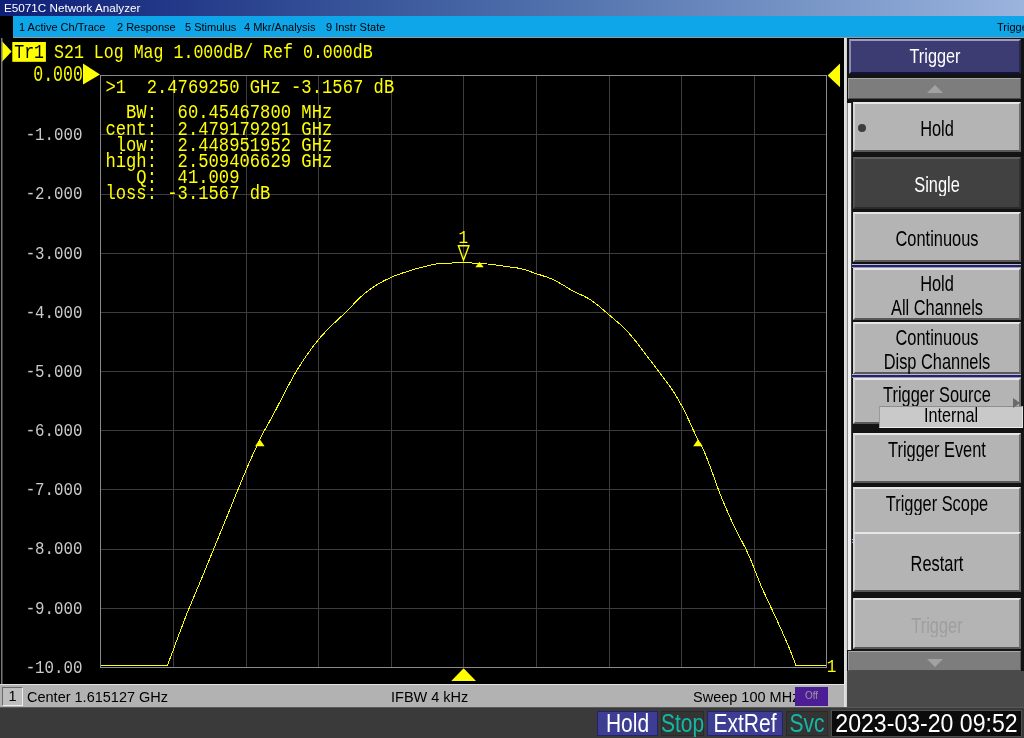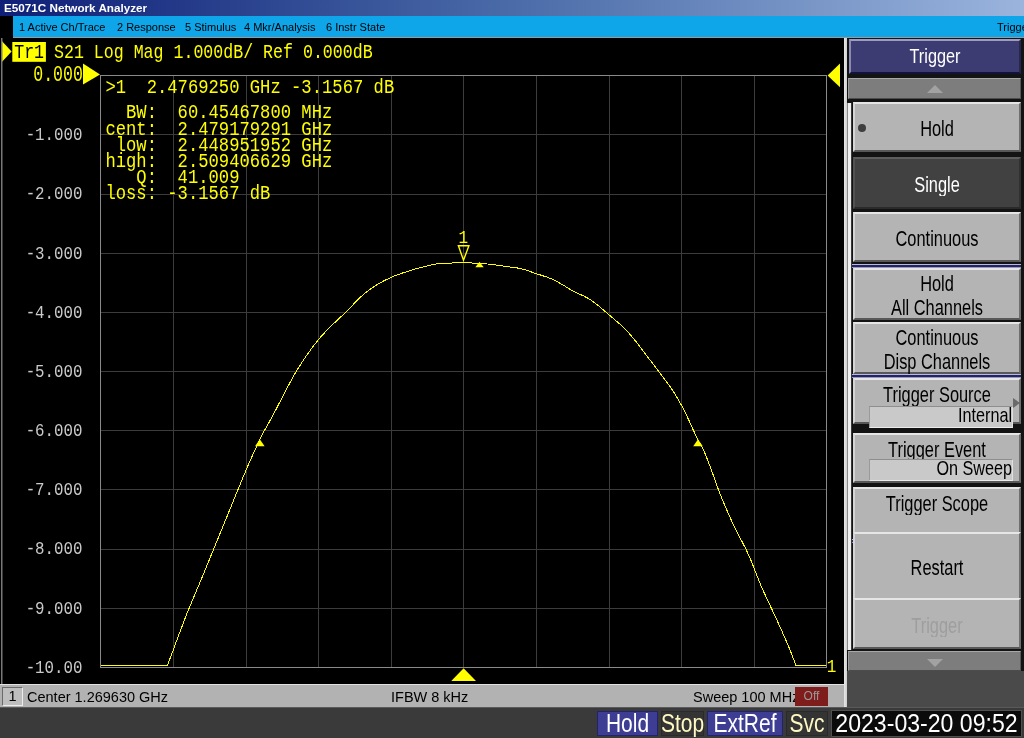--- a/index.html
+++ b/index.html
@@ -1,53 +1,53 @@
 <!DOCTYPE html>
 <html><head><meta charset="utf-8"><style>
 *{margin:0;padding:0;box-sizing:border-box}
 html,body{width:1024px;height:738px;overflow:hidden;background:#000;font-family:"Liberation Sans",sans-serif}
-#titlebar{position:absolute;left:0;top:0;width:1024px;height:16px;background:linear-gradient(to right,#0f1f78,#4a6ba8 50%,#9ab4dd);color:#fff;font-size:11.7px;font-weight:bold;line-height:16px;padding-left:4px}
+#titlebar{position:absolute;left:0;top:0;width:1024px;height:16px;background:linear-gradient(to right,#0f1f78,#4a6ba8 50%,#9ab4dd);color:#fff;font-size:11.7px;font-weight:normal;line-height:16px;padding-left:4px}
 #menubar{position:absolute;left:13px;top:16px;width:1024px;height:22px;background:#0ea5e9;color:#000;font-size:11px;line-height:23px;border-bottom:1px solid #9a9a9a}
 #menubar span{position:absolute;top:0}
 #main{position:absolute;left:0;top:38px;width:845px;height:669px;background:#000}
 #statusbar{position:absolute;left:0;top:684px;width:844px;height:23px;background:#b2b2b2;border-top:1px solid #e2e2e2;font-size:14.5px;color:#000}
 #statusbar .t{position:absolute;top:4px}
 #chanbox{position:absolute;left:2px;top:2px;width:21px;height:19px;background:#bebebe;border-top:1px solid #6a6a6a;border-left:1px solid #6a6a6a;border-bottom:1px solid #ececec;border-right:1px solid #ececec;text-align:center;line-height:17px;font-size:14.5px}
-#offbox{position:absolute;left:795px;top:2px;width:33px;height:19px;background:#7f1d1d;color:#9a9a9a;text-align:center;line-height:18px;font-size:12px}
+#offbox{position:absolute;left:795px;top:2px;width:33px;height:19px;background:#4c1d95;color:#9a9a9a;text-align:center;line-height:18px;font-size:10px}
 #sidebar{position:absolute;left:844px;top:38px;width:180px;height:669px;background:#131313}
 #edgeline{position:absolute;left:844px;top:38px;width:3px;height:669px;background:linear-gradient(to right,#e8e8e8,#cfcfcf);z-index:5}
 .shead{position:absolute;left:849px;width:172px;height:35px;background:#3c3c72;border-top:2px solid #9c9cc4;border-left:2px solid #8a8ab2;border-bottom:2px solid #12123a;border-right:2px solid #26264e;color:#fff;display:flex;align-items:center;justify-content:center;font-size:16.3px}
 .arrowrow{position:absolute;left:848px;width:173px;height:21px;background:#7d7d7d;border-top:1px solid #a8a8a8;border-left:1px solid #9a9a9a;border-bottom:1px solid #4c4c4c;border-right:1px solid #585858}
 .btn{position:absolute;left:853px;width:168px;background:#b4b4b4;border-top:2px solid #e6e6e6;border-left:2px solid #d4d4d4;border-bottom:2px solid #585858;border-right:2px solid #6e6e6e;color:#000;display:flex;align-items:center;justify-content:center;text-align:center;font-size:16.4px}
 .btn span{display:inline-block;transform:scale(1,1.3);position:relative;top:1.5px}
 .btn.dark{background:#414141;border-top:2px solid #5e5e5e;border-left:2px solid #525252;border-bottom:2px solid #2a2a2a;border-right:2px solid #303030;color:#fff}
 .btn.dis{color:#9e9e9e}
 .sep{position:absolute;left:849px;width:172px;height:4px;background:#23236a;border-top:1px solid #b9b9d8;border-bottom:1px solid #9a9ab8}
-.ibox{position:absolute;left:14px;width:144px;height:22px;background:#c9c9c9;border-top:1px solid #8e8e8e;border-left:1px solid #9a9a9a;border-bottom:1px solid #ececec;border-right:1px solid #e0e0e0;font-size:16.2px;display:flex;align-items:center;justify-content:flex-end}
+.ibox{position:absolute;left:24px;width:144px;height:22px;background:#c9c9c9;border-top:1px solid #8e8e8e;border-left:1px solid #9a9a9a;border-bottom:1px solid #ececec;border-right:1px solid #e0e0e0;font-size:16.2px;display:flex;align-items:center;justify-content:center}
 .ibox span{display:inline-block;transform:scale(1,1.25);position:relative;top:-1.5px}
 .btn2{justify-content:flex-start;flex-direction:column}
 .lab2{margin-top:3px;display:inline-block;transform:scale(1,1.3);font-size:16.4px}
 #scrollstrip{position:absolute;left:847px;top:103px;width:5px;height:547px;background:#f0f0f0;border-left:1px solid #8a8a8a;border-right:1px solid #3a3a3a}
 #sbdark{position:absolute;left:844px;top:671px;width:180px;height:36px;background:#4a4a4a}
 #bottombar{position:absolute;left:0;top:707px;width:1024px;height:31px;background:#3a3a3a;border-top:1px solid #5a5a5a}
 .bbox{position:absolute;top:3px;height:25px;display:flex;align-items:center;justify-content:center;font-size:21px}
 .bbox span{display:inline-block;transform:scale(1,1.2)}
 .navy{background:#3d3d94;color:#fff;border:1px solid #23236a}
-.gry{background:#343434;color:#fef9c3;border:1px solid #2a2a2a}
+.gry{background:#343434;color:#14b8a6;border:1px solid #2a2a2a}
 #datebox{position:absolute;left:831px;top:2px;width:191px;height:27px;background:#0b0b0b;border:1px solid #505050;color:#fff;display:flex;align-items:center;justify-content:center;font-size:23.1px}
 #datebox span{display:inline-block;transform:scale(1,1.15)}
 </style></head>
 <body>
 <div id="titlebar">E5071C Network Analyzer</div>
 <div id="menubar">
 <span style="left:6px">1 Active Ch/Trace</span>
 <span style="left:104px">2 Response</span>
 <span style="left:172px">5 Stimulus</span>
 <span style="left:231px">4 Mkr/Analysis</span>
-<span style="left:313px">6 Instr State</span>
+<span style="left:313px">9 Instr State</span>
 <span style="left:984px">Trigger</span>
 </div>
 <div id="main">
 <svg style="position:absolute;left:0;top:0" width="845" height="669" viewBox="0 38 845 669">
 <path d="M173.5 75.5V667.5 M246.5 75.5V667.5 M318.5 75.5V667.5 M391.5 75.5V667.5 M463.5 75.5V667.5 M536.5 75.5V667.5 M609.5 75.5V667.5 M681.5 75.5V667.5 M754.5 75.5V667.5 M100.5 134.5H826.5 M100.5 194.5H826.5 M100.5 253.5H826.5 M100.5 312.5H826.5 M100.5 371.5H826.5 M100.5 430.5H826.5 M100.5 489.5H826.5 M100.5 549.5H826.5 M100.5 608.5H826.5" stroke="#3c3c3c" fill="none" stroke-width="1" shape-rendering="crispEdges"></path>
 <rect x="100.5" y="75.5" width="726" height="592" stroke="#8a8a8a" fill="none" stroke-width="1" shape-rendering="crispEdges"></rect>
 <polyline points="100.8,665.5 167.5,665.5 170.1,658.3 172.8,651.2 175.4,644.0 178.0,637.0 180.8,629.7 183.5,622.5 186.2,615.4 189.0,608.5 191.4,602.7 193.8,597.0 196.2,591.3 198.6,585.7 201.0,580.0 203.5,574.0 206.0,567.9 208.5,561.7 211.0,555.6 213.5,549.5 216.0,543.4 218.5,537.3 221.0,531.2 223.5,525.1 226.0,519.0 228.4,513.1 230.8,507.2 233.2,501.2 235.6,495.3 238.0,489.5 240.4,483.7 242.8,477.9 245.2,472.2 247.6,466.5 250.0,461.0 252.9,454.5 255.8,448.1 258.6,441.9 261.5,436.0 264.1,431.0 266.8,426.4 269.4,421.7 272.0,417.0 274.4,412.5 276.8,407.9 279.2,403.2 281.6,398.6 284.0,394.0 286.4,389.4 288.9,384.7 291.3,380.1 293.8,375.6 296.2,371.5 299.1,366.8 302.0,362.3 304.9,357.9 307.9,353.6 310.8,349.6 313.7,345.7 316.6,341.9 319.5,338.4 322.4,335.1 325.3,332.0 328.1,329.0 331.0,326.2 333.9,323.4 336.8,320.7 339.6,318.0 342.5,315.3 345.4,312.5 348.3,309.6 351.3,306.5 354.2,303.5 357.2,300.5 360.1,297.5 363.1,294.8 366.1,292.3 369.0,290.0 371.9,288.0 374.8,286.1 377.6,284.4 380.5,282.7 383.4,281.1 386.2,279.7 389.1,278.3 392.0,277.0 394.9,275.8 397.7,274.7 400.6,273.7 403.4,272.7 406.3,271.8 409.1,270.9 412.0,270.0 414.6,269.2 417.2,268.5 419.8,267.8 422.4,267.1 425.0,266.5 427.6,265.9 430.2,265.2 432.8,264.6 435.4,264.1 438.0,263.8 440.8,263.6 443.6,263.4 446.4,263.2 449.2,263.1 452.0,263.0 454.9,262.9 457.8,262.9 460.6,262.8 463.5,262.8 466.3,262.8 469.2,262.9 472.0,263.0 474.6,263.1 477.1,263.2 479.7,263.4 482.3,263.6 484.9,263.8 487.4,264.0 490.0,264.2 492.5,264.5 495.0,264.8 497.5,265.2 500.0,265.5 502.5,265.9 505.0,266.3 507.5,266.6 510.0,267.0 512.5,267.3 515.0,267.6 517.5,268.0 520.0,268.5 522.8,269.1 525.5,269.9 528.2,270.8 531.0,271.8 533.8,272.8 536.5,273.7 539.2,274.6 542.0,275.5 544.8,276.4 547.5,277.3 550.2,278.4 553.0,279.5 555.7,280.8 558.4,282.3 561.1,283.9 563.9,285.5 566.6,287.2 569.3,288.9 572.0,290.4 574.6,291.7 577.1,293.0 579.7,294.2 582.3,295.4 584.9,296.6 587.4,298.0 590.0,299.5 592.7,301.3 595.4,303.4 598.1,305.5 600.9,307.8 603.6,310.2 606.3,312.5 609.0,314.8 611.7,317.1 614.4,319.4 617.1,321.7 619.9,324.1 622.6,326.7 625.3,329.3 628.0,332.1 630.8,335.3 633.7,338.7 636.5,342.3 639.3,346.0 642.2,349.8 645.0,353.5 647.7,357.0 650.4,360.5 653.1,364.0 655.8,367.6 658.5,371.2 661.4,375.0 664.3,378.8 667.2,382.7 670.1,386.7 673.0,391.0 675.8,395.3 678.5,400.0 681.2,404.8 684.0,410.0 686.3,414.8 688.7,419.9 691.0,425.0 693.0,429.4 695.0,433.8 697.0,438.0 699.0,441.7 701.0,445.2 703.0,449.0 705.7,455.1 708.3,461.9 711.0,469.0 713.5,475.8 715.9,482.8 718.4,489.5 721.3,496.9 724.2,504.0 727.2,510.9 730.1,517.6 733.0,524.0 735.5,529.2 738.1,534.2 740.6,538.9 743.1,543.7 745.7,548.7 748.2,554.0 751.0,560.4 753.7,567.3 756.5,574.4 759.2,581.4 762.0,588.0 764.4,593.3 766.8,598.4 769.1,603.4 771.5,608.5 773.9,613.6 776.2,618.6 778.6,623.8 781.0,629.0 783.2,634.1 785.5,639.3 787.8,644.6 790.0,650.0 792.0,655.1 794.0,660.3 796.0,665.5 826.4,665.5" stroke="#ffff00" fill="none" stroke-width="1" shape-rendering="crispEdges"></polyline>
 <path d="M259.8 439.2L255 446.3L264.6 446.3Z" fill="#ffff00"></path>
 <path d="M479.5 261.7L475.3 267.2L483.7 267.2Z" fill="#ffff00"></path>
 <path d="M698 439.2L693.2 446.3L702.8 446.3Z" fill="#ffff00"></path>
@@ -120,22 +120,22 @@
       </g>
 <g transform="translate(105.4,183.1) scale(1,1.2)">
         <text font-family="Liberation Mono" font-size="17.2" fill="#ffff00" xml:space="preserve">   Q:  41.009</text>
       </g>
 <g transform="translate(105.4,199.3) scale(1,1.2)">
         <text font-family="Liberation Mono" font-size="17.2" fill="#ffff00" xml:space="preserve">loss: -3.1567 dB</text>
       </g>
 </svg>
 </div>
 <div id="statusbar">
-<span class="t" style="left:27px">Center 1.269630 GHz</span>
-<span class="t" style="left:391px">IFBW 8 kHz</span>
+<span class="t" style="left:27px">Center 1.615127 GHz</span>
+<span class="t" style="left:391px">IFBW 4 kHz</span>
 <span class="t" style="left:693px">Sweep 100 MHz</span>
 <div id="chanbox">1</div>
 <div id="offbox">Off</div>
 </div>
 <div id="sidebar"></div>
 <div id="edgeline"></div>
 <div class="shead" style="top:39px">
     <span style="display:inline-block;transform:scale(1,1.22)">Trigger</span>
   </div>
 <div class="arrowrow" style="top:78px">
@@ -161,29 +161,26 @@
 <div class="sep" style="top:374px"></div>
 <div class="btn btn2" style="top:378px;height:46px">
     <span class="lab2">Trigger Source</span>
     <div class="ibox" style="top:26px">
       <span>Internal</span>
     </div>
   </div>
 <div style="position:absolute;left:1013px;top:398px;width:0;height:0;border-top:5px solid transparent;border-bottom:5px solid transparent;border-left:7px solid #6a6a6a"></div>
 <div class="btn btn2" style="top:433px;height:50px">
     <span class="lab2">Trigger Event</span>
-    <div class="ibox" style="top:24px">
-      <span>On Sweep</span>
-    </div>
   </div>
 <div class="btn btn2" style="top:487px;height:50px">
     <span class="lab2">Trigger Scope</span>
   </div>
 <div class="sep" style="top:539px"></div>
-<div class="btn" style="top:532px;height:68px">
+<div class="btn" style="top:532px;height:60px">
     <span>Restart</span>
   </div>
 <div class="btn dis" style="top:598px;height:51px">
     <span>Trigger</span>
   </div>
 <div class="arrowrow" style="top:651px;height:20px">
     <div style="width:0;height:0;border-left:8px solid transparent;border-right:8px solid transparent;border-top:8px solid #a2a2a2;margin:7px auto 0"></div>
   </div>
 <div id="scrollstrip"></div>
 <div id="sbdark"></div>

